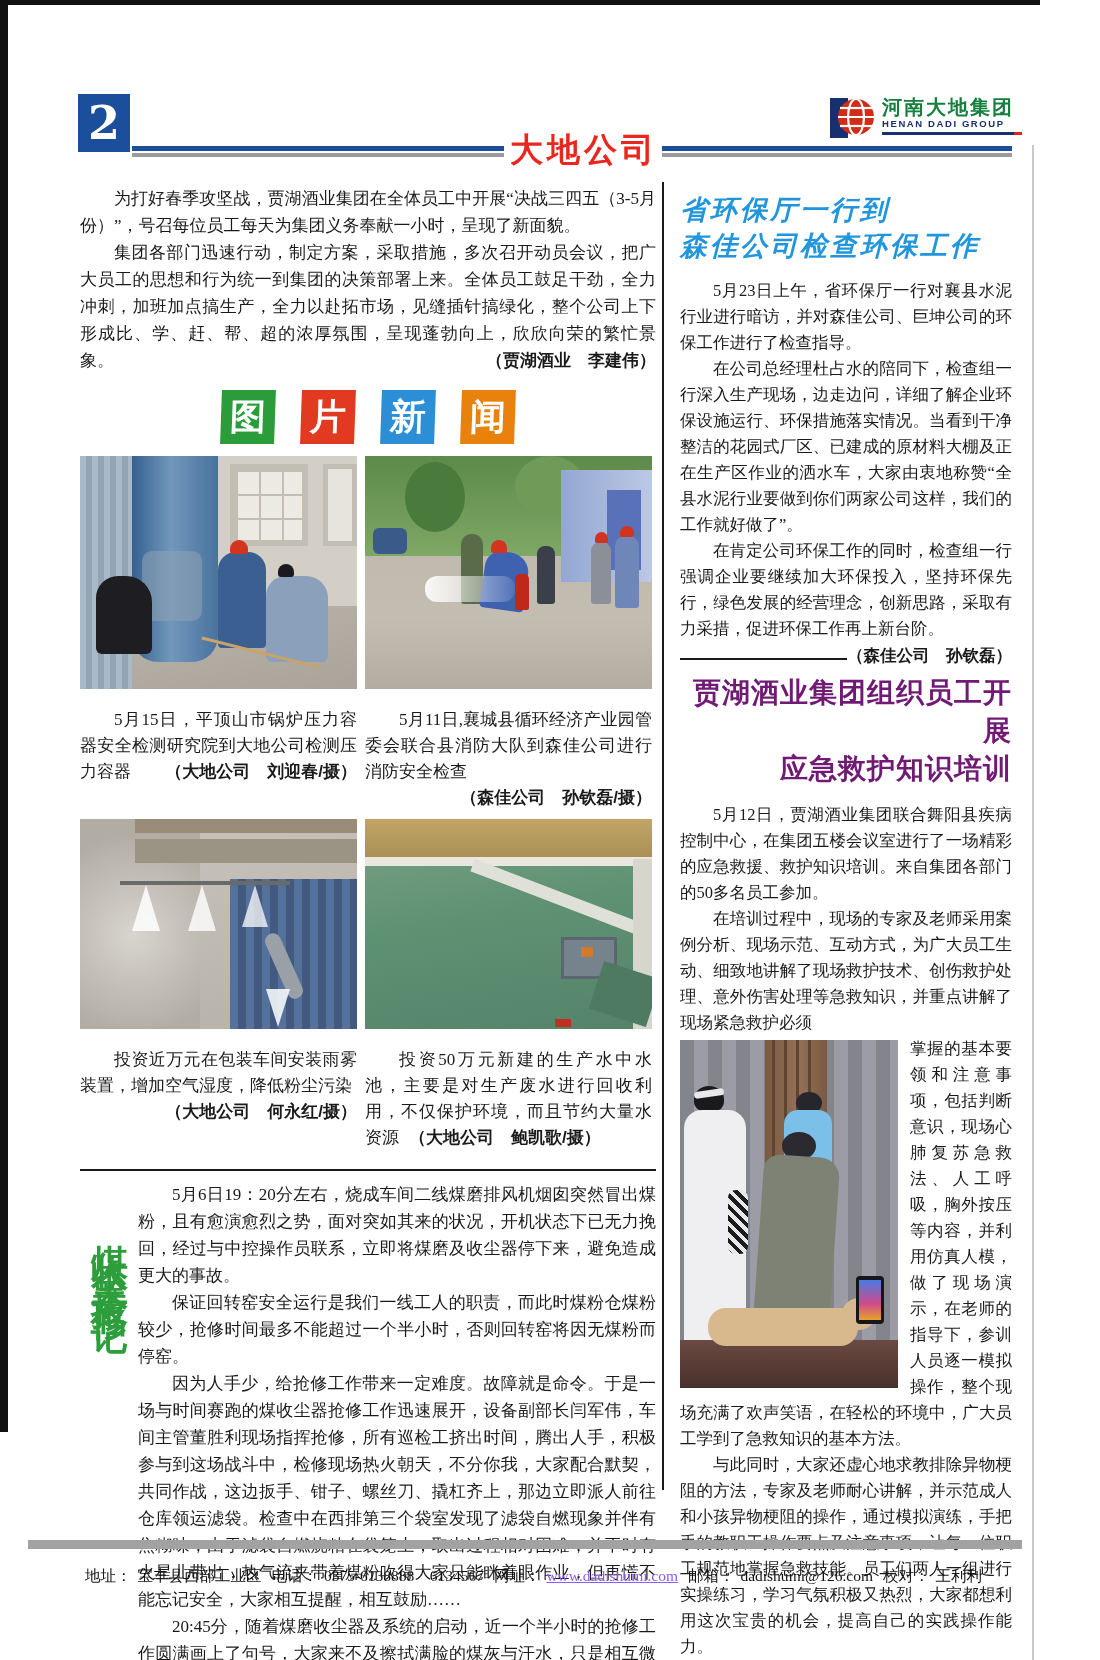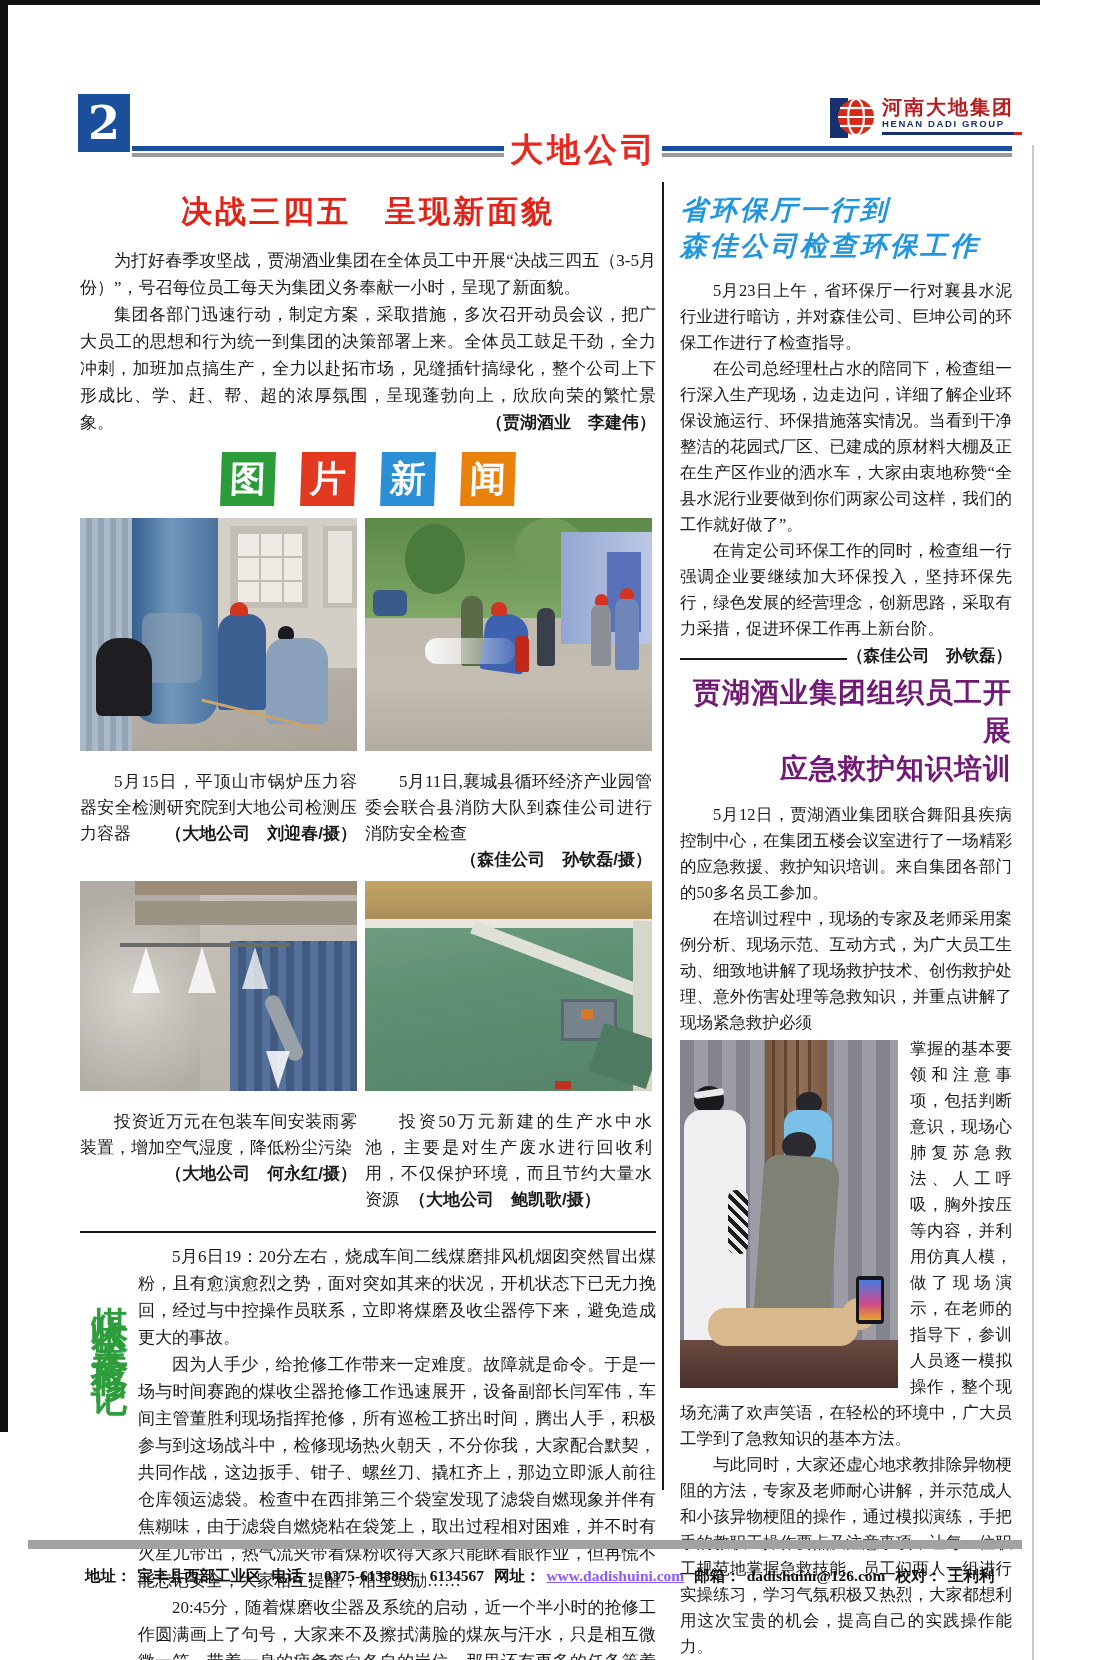--- a/index.html
+++ b/index.html
@@ -19,21 +19,21 @@
   .rule .gray{height:4px;background:#9b9b9b;margin-top:2px;}
   .rule-l{left:132px;width:372px;}
   .rule-r{left:662px;width:350px;}
   .section-title{position:absolute;left:508px;top:128px;width:152px;text-align:center;
         color:#e8281e;font-family:"Liberation Sans",sans-serif;font-weight:bold;
         font-size:33px;letter-spacing:4px;}
   .logo{position:absolute;left:830px;top:96px;width:184px;height:50px;display:flex;align-items:flex-start;}
   .logo-icon{position:relative;width:46px;height:44px;flex:0 0 auto;}
   .logo-text{margin-left:6px;}
   .logo-cn{font-family:"Liberation Sans",sans-serif;font-weight:bold;font-size:20px;
-           color:#b91c1c;letter-spacing:2px;line-height:22px;}
+           color:#15803d;letter-spacing:2px;line-height:22px;}
   .logo-en{font-family:"Liberation Sans",sans-serif;font-weight:bold;font-size:9.5px;
            color:#17306e;letter-spacing:1.6px;line-height:12px;}
   .logo-underline{position:relative;height:3px;background:#17306e;margin-top:2px;}
   .logo-underline::after{content:"";position:absolute;right:-8px;top:0;width:8px;height:3px;background:#d42a18;}
 
   
   .col-divider{position:absolute;left:662px;top:182px;width:2px;height:1308px;background:#1a1a1a;}
   .leftcol{position:absolute;left:80px;top:185px;width:576px;}
   .rightcol{position:absolute;left:680px;top:182px;width:332px;}
 
@@ -72,21 +72,21 @@
   .rbody{font-size:16.5px;line-height:26px;text-align:justify;margin:0;text-indent:2em;}
   .rbody.cont{text-indent:0;}
   .r-hr{border:none;border-top:2px solid #1a1a1a;margin:16px 0 0 0;}
   .training-photo{float:left;width:218px;height:348px;margin:4px 12px 4px 0;position:relative;overflow:hidden;}
   .training-photo>div{position:absolute;}
 
   
   .footer-bar{position:absolute;left:28px;top:1540px;width:994px;height:9px;background:#a2a2a2;}
   .footer-line{position:absolute;left:85px;top:1566px;width:930px;font-size:15.5px;color:#111;
        font-family:"Liberation Serif",serif;white-space:nowrap;}
-  .footer-line span{margin-right:6px;font-weight:bold;}
+  .footer-line span{margin-right:6px;}
   .footer-seg{margin-right:26px;}
   .web-link{color:#8b5cf6;text-decoration:underline;cursor:pointer;}
 </style>
 </head>
 <body>
 
 <div id="page">
   <div class="edge-top"></div>
   <div class="edge-left"></div>
   <div class="edge-right"></div>
@@ -118,21 +118,20 @@
     <div class="logo-text">
       <div class="logo-cn">河南大地集团</div>
       <div class="logo-en">HENAN DADI GROUP</div>
       <div class="logo-underline"></div>
     </div>
   </div>
 
   <div class="col-divider"></div>
 
   <div class="leftcol">
-    <div class="t-red">决战三四五　呈现新面貌</div>
     <p class="body-p">为打好春季攻坚战，贾湖酒业集团在全体员工中开展“决战三四五（3-5月份）”，号召每位员工每天为集团义务奉献一小时，呈现了新面貌。</p>
     <p class="body-p"><span>集团各部门迅速行动，制定方案，采取措施，多次召开动员会议，把广大员工的思想和行为统一到集团的决策部署上来。全体员工鼓足干劲，全力冲刺，加班加点搞生产，全力以赴拓市场，见缝插针搞绿化，整个公司上下形成比、学、赶、帮、超的浓厚氛围，呈现蓬勃向上，欣欣向荣的繁忙景象。</span><span class="byline-r">（贾湖酒业　李建伟）</span></p>
 
     <div class="pn-row">
       <div class="pn-block" style="background: rgb(42, 157, 58);">图</div>
       <div class="pn-block" style="background: rgb(226, 58, 32);">片</div>
       <div class="pn-block" style="background: rgb(44, 143, 214);">新</div>
       <div class="pn-block" style="background: rgb(232, 130, 12);">闻</div>
     </div>
 
@@ -210,20 +209,21 @@
         <p class="caption"><span>投资50万元新建的生产水中水池，主要是对生产废水进行回收利用，不仅保护环境，而且节约大量水资源</span><span class="byline-in">（大地公司　鲍凯歌/摄）</span></p>
       </div>
     </div>
 
     <hr class="left-hr">
 
     <div class="coal-article">
       <div class="coal-title">煤收尘器抢修记</div>
       <div class="coal-body">
         <p class="body-p">5月6日19：20分左右，烧成车间二线煤磨排风机烟囱突然冒出煤粉，且有愈演愈烈之势，面对突如其来的状况，开机状态下已无力挽回，经过与中控操作员联系，立即将煤磨及收尘器停下来，避免造成更大的事故。</p>
+        <p class="body-p">保证回转窑安全运行是我们一线工人的职责，而此时煤粉仓煤粉较少，抢修时间最多不能超过一个半小时，否则回转窑将因无煤粉而停窑。</p>
         <p class="body-p">因为人手少，给抢修工作带来一定难度。故障就是命令。于是一场与时间赛跑的煤收尘器抢修工作迅速展开，设备副部长闫军伟，车间主管董胜利现场指挥抢修，所有巡检工挤出时间，腾出人手，积极参与到这场战斗中，检修现场热火朝天，不分你我，大家配合默契，共同作战，这边扳手、钳子、螺丝刀、撬杠齐上，那边立即派人前往仓库领运滤袋。检查中在西排第三个袋室发现了滤袋自燃现象并伴有焦糊味，由于滤袋自燃烧粘在袋笼上，取出过程相对困难，并不时有火星儿带出，热气流夹带着煤粉吹得大家只能眯着眼作业，但再慌不能忘记安全，大家相互提醒，相互鼓励……</p>
         <p class="body-p"><span>20:45分，随着煤磨收尘器及系统的启动，近一个半小时的抢修工作圆满画上了句号，大家来不及擦拭满脸的煤灰与汗水，只是相互微微一笑，带着一身的疲惫奔向各自的岗位，那里还有更多的任务等着每一位巡检工……。</span></p>
       </div>
     </div>
 
   </div>
 
   <div class="rightcol">
     <div class="t-blue">
       <div>省环保厅一行到</div>

